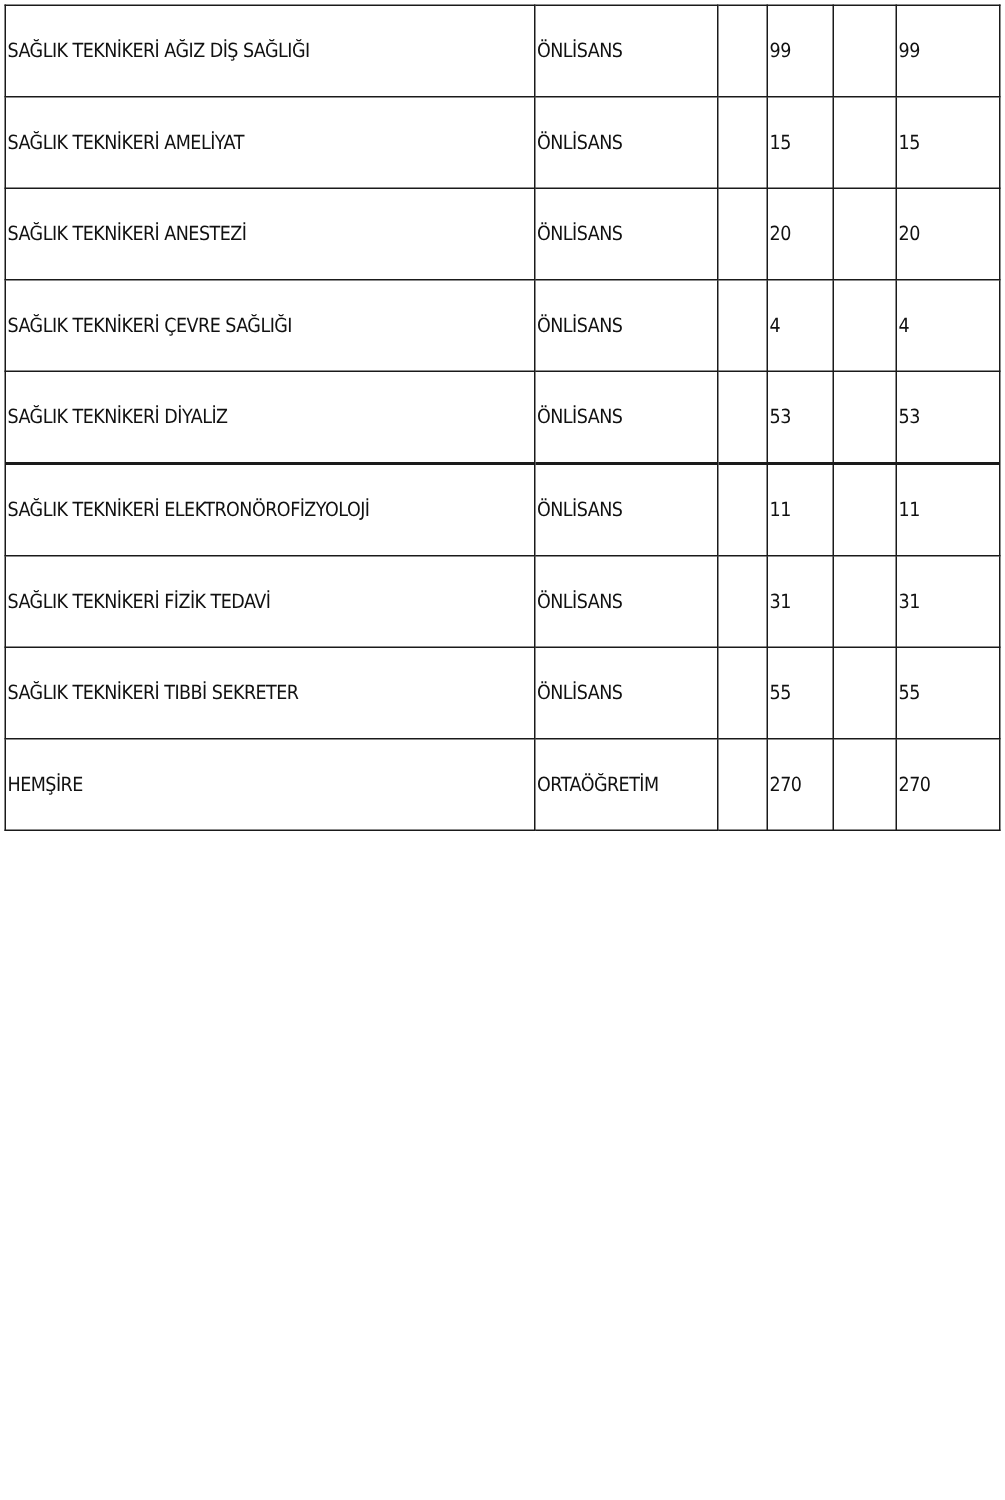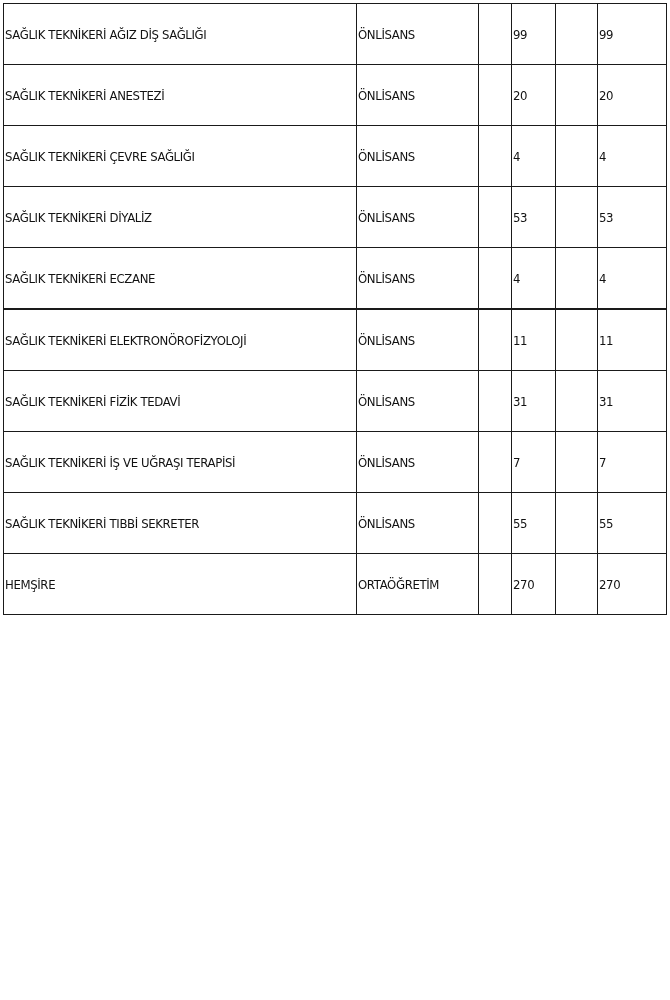--- a/index.html
+++ b/index.html
@@ -55,20 +55,28 @@
     <tbody id="tbody">
       <tr>
         <td class="col-a"><span class="txt">SAĞLIK TEKNİKERİ AĞIZ DİŞ SAĞLIĞI</span></td>
         <td class="col-b"><span class="txt">ÖNLİSANS</span></td>
         <td class="col-c"></td>
         <td class="col-d"><span class="txt">99</span></td>
         <td class="col-e"></td>
         <td class="col-f"><span class="txt">99</span></td>
       </tr>
       <tr>
+        <td class="col-a"><span class="txt">SAĞLIK TEKNİKERİ AMELİYAT</span></td>
+        <td class="col-b"><span class="txt">ÖNLİSANS</span></td>
+        <td class="col-c"></td>
+        <td class="col-d"><span class="txt">15</span></td>
+        <td class="col-e"></td>
+        <td class="col-f"><span class="txt">15</span></td>
+      </tr>
+      <tr>
         <td class="col-a"><span class="txt">SAĞLIK TEKNİKERİ ANESTEZİ</span></td>
         <td class="col-b"><span class="txt">ÖNLİSANS</span></td>
         <td class="col-c"></td>
         <td class="col-d"><span class="txt">20</span></td>
         <td class="col-e"></td>
         <td class="col-f"><span class="txt">20</span></td>
       </tr>
       <tr>
         <td class="col-a"><span class="txt">SAĞLIK TEKNİKERİ ÇEVRE SAĞLIĞI</span></td>
         <td class="col-b"><span class="txt">ÖNLİSANS</span></td>
@@ -78,51 +86,35 @@
         <td class="col-f"><span class="txt">4</span></td>
       </tr>
       <tr>
         <td class="col-a"><span class="txt">SAĞLIK TEKNİKERİ DİYALİZ</span></td>
         <td class="col-b"><span class="txt">ÖNLİSANS</span></td>
         <td class="col-c"></td>
         <td class="col-d"><span class="txt">53</span></td>
         <td class="col-e"></td>
         <td class="col-f"><span class="txt">53</span></td>
       </tr>
-      <tr>
-        <td class="col-a"><span class="txt">SAĞLIK TEKNİKERİ ECZANE</span></td>
-        <td class="col-b"><span class="txt">ÖNLİSANS</span></td>
-        <td class="col-c"></td>
-        <td class="col-d"><span class="txt">4</span></td>
-        <td class="col-e"></td>
-        <td class="col-f"><span class="txt">4</span></td>
-      </tr>
       <tr class="thick-top">
         <td class="col-a"><span class="txt">SAĞLIK TEKNİKERİ ELEKTRONÖROFİZYOLOJİ</span></td>
         <td class="col-b"><span class="txt">ÖNLİSANS</span></td>
         <td class="col-c"></td>
         <td class="col-d"><span class="txt">11</span></td>
         <td class="col-e"></td>
         <td class="col-f"><span class="txt">11</span></td>
       </tr>
       <tr>
         <td class="col-a"><span class="txt">SAĞLIK TEKNİKERİ FİZİK TEDAVİ</span></td>
         <td class="col-b"><span class="txt">ÖNLİSANS</span></td>
         <td class="col-c"></td>
         <td class="col-d"><span class="txt">31</span></td>
         <td class="col-e"></td>
         <td class="col-f"><span class="txt">31</span></td>
-      </tr>
-      <tr>
-        <td class="col-a"><span class="txt">SAĞLIK TEKNİKERİ İŞ VE UĞRAŞI TERAPİSİ</span></td>
-        <td class="col-b"><span class="txt">ÖNLİSANS</span></td>
-        <td class="col-c"></td>
-        <td class="col-d"><span class="txt">7</span></td>
-        <td class="col-e"></td>
-        <td class="col-f"><span class="txt">7</span></td>
       </tr>
       <tr>
         <td class="col-a"><span class="txt">SAĞLIK TEKNİKERİ TIBBİ SEKRETER</span></td>
         <td class="col-b"><span class="txt">ÖNLİSANS</span></td>
         <td class="col-c"></td>
         <td class="col-d"><span class="txt">55</span></td>
         <td class="col-e"></td>
         <td class="col-f"><span class="txt">55</span></td>
       </tr>
       <tr>

